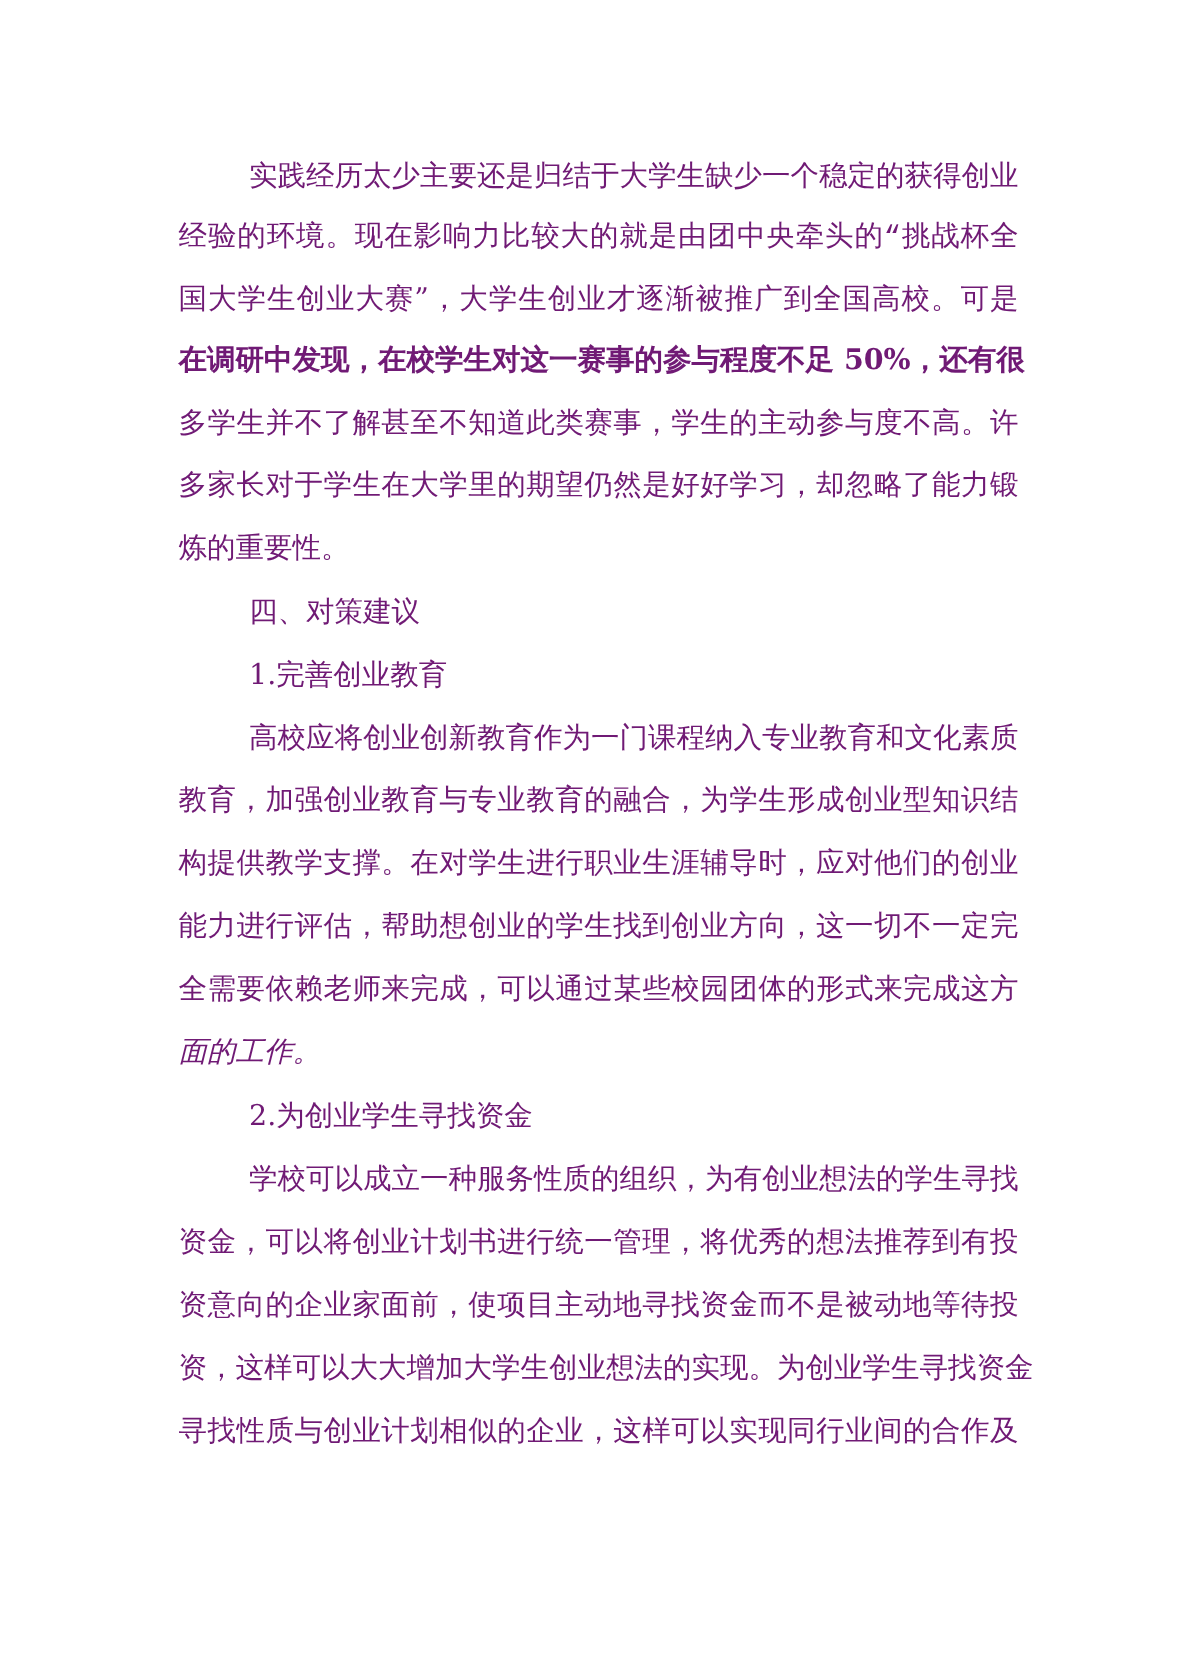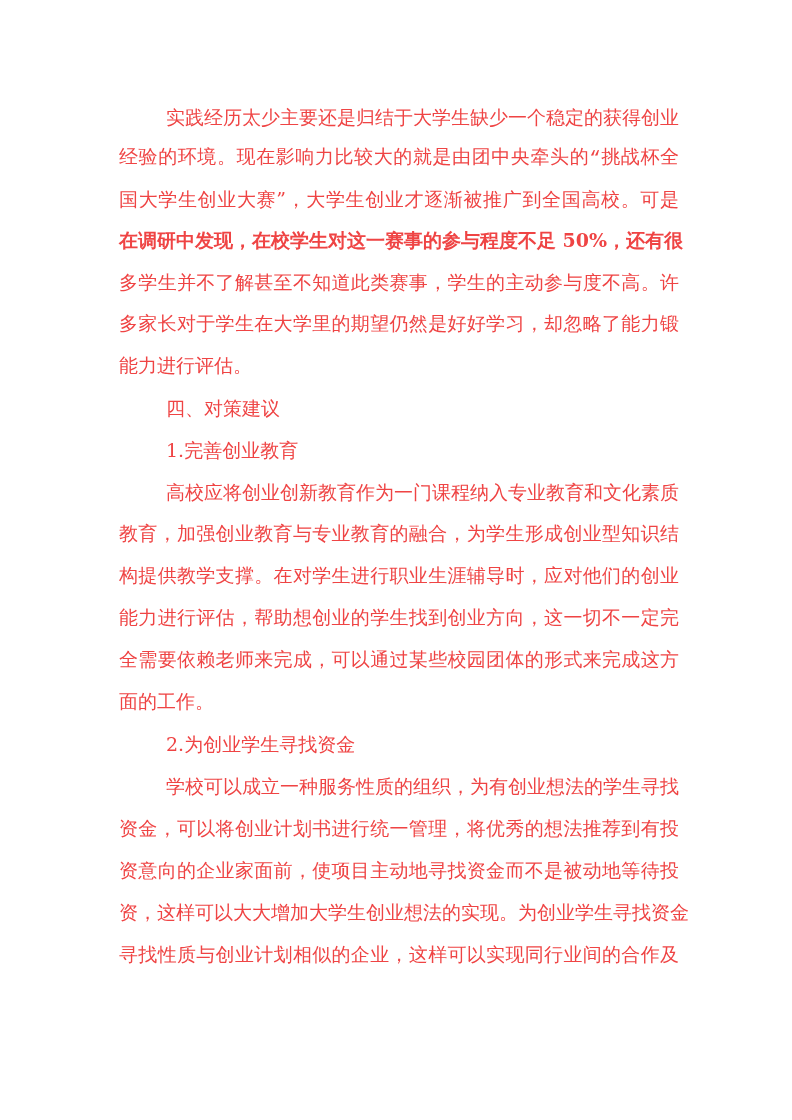--- a/index.html
+++ b/index.html
@@ -6,46 +6,46 @@
   body { width: 792px; height: 1120px; position: relative; overflow: hidden; }
   .page { position: absolute; left: 0; top: 0; width: 792px; height: 1120px; background: #ffffff; }
   .line {
     position: absolute;
     left: 119px;
     width: 560px;
     height: 26px;
     font-family: "DejaVu Serif", "Liberation Serif", serif;
     font-size: 19px;
     line-height: 26px;
-    color: #ef4444;
+    color: #701a75;
     white-space: nowrap;
     text-align: justify;
     text-align-last: justify;
   }
   .line.indent { left: 166px; width: 502px; }
   .line.short { text-align: left; text-align-last: left; width: auto; }
 </style>
 </head>
 <body>
 
 <div class="page">
   <div class="line indent" style="top: 104px;">实践经历太少主要还是归结于大学生缺少一个稳定的获得创业</div>
   <div class="line" style="top: 145px; font-family: Liberation Mono, monospace;">经验的环境。现在影响力比较大的就是由团中央牵头的“挑战杯全</div>
   <div class="line" style="top: 186px;">国大学生创业大赛”，大学生创业才逐渐被推广到全国高校。可是</div>
   <div class="line" style="top: 227px; font-weight: bold;">在调研中发现，在校学生对这一赛事的参与程度不足 50%，还有很</div>
   <div class="line" style="top: 269px;">多学生并不了解甚至不知道此类赛事，学生的主动参与度不高。许</div>
   <div class="line" style="top: 310px;">多家长对于学生在大学里的期望仍然是好好学习，却忽略了能力锻</div>
-  <div class="line short" style="top: 352px;">能力进行评估。</div>
+  <div class="line short" style="top: 352px;">炼的重要性。</div>
   <div class="line indent short" style="top: 395px;">四、对策建议</div>
   <div class="line indent short" style="top: 437px;">1.完善创业教育</div>
   <div class="line indent" style="top: 479px;">高校应将创业创新教育作为一门课程纳入专业教育和文化素质</div>
   <div class="line" style="top: 520px;">教育，加强创业教育与专业教育的融合，为学生形成创业型知识结</div>
   <div class="line" style="top: 562px;">构提供教学支撑。在对学生进行职业生涯辅导时，应对他们的创业</div>
   <div class="line" style="top: 646px;">全需要依赖老师来完成，可以通过某些校园团体的形式来完成这方</div>
   <div class="line" style="top: 604px;">能力进行评估，帮助想创业的学生找到创业方向，这一切不一定完</div>
-  <div class="line short" style="top: 688px;">面的工作。</div>
+  <div class="line short" style="top: 688px; font-style: italic;">面的工作。</div>
   <div class="line indent short" style="top: 731px;">2.为创业学生寻找资金</div>
   <div class="line indent" style="top: 773px;">学校可以成立一种服务性质的组织，为有创业想法的学生寻找</div>
   <div class="line" style="top: 815px;">资金，可以将创业计划书进行统一管理，将优秀的想法推荐到有投</div>
   <div class="line" style="top: 857px;">资意向的企业家面前，使项目主动地寻找资金而不是被动地等待投</div>
   <div class="line" style="top: 899px;">资，这样可以大大增加大学生创业想法的实现。为创业学生寻找资金</div>
   <div class="line" style="top: 941px;">寻找性质与创业计划相似的企业，这样可以实现同行业间的合作及</div>
 </div>
 
 </body></html>

